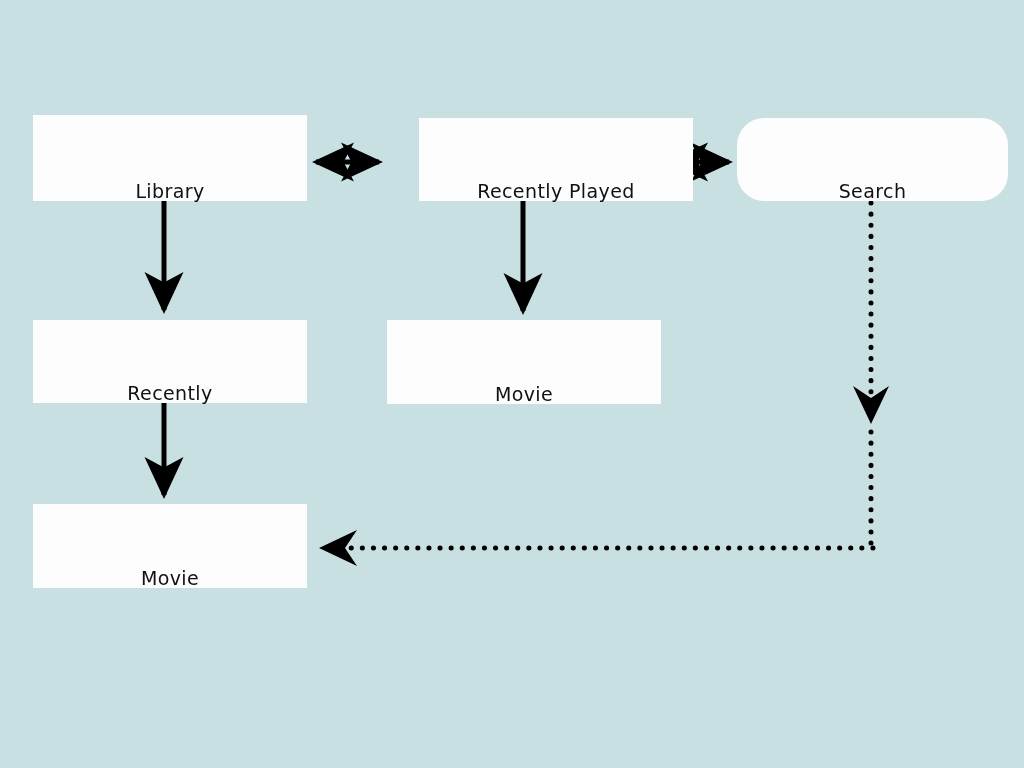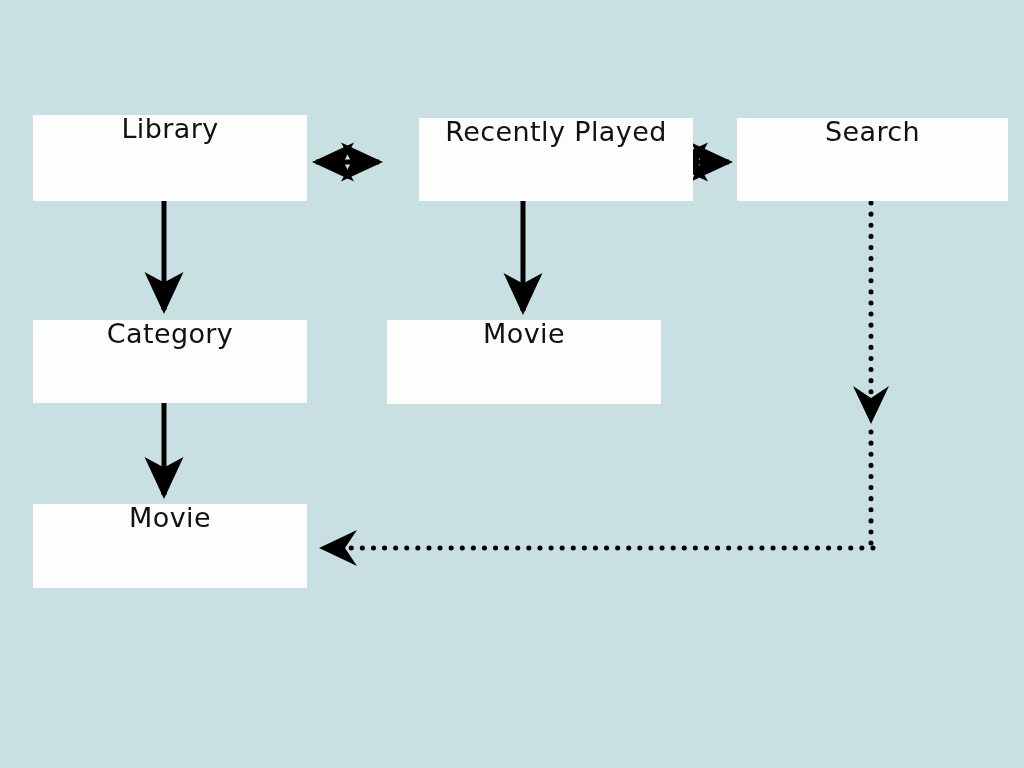--- a/index.html
+++ b/index.html
@@ -17,24 +17,24 @@
   #canvas {
     position: relative;
     width: 1024px;
     height: 768px;
     background: #c9e0e2;
   }
   .node {
     position: absolute;
     background: #fdfdfd;
     display: flex;
-    align-items: flex-start;
+    align-items: flex-end;
     justify-content: center;
     color: #111111;
-    font-size: 27px;
+    font-size: 19px;
     font-weight: 400;
     letter-spacing: 0.4px;
     line-height: 1;
     box-sizing: border-box;
   }
   .node span {
     display: block;
   }
   svg.edges {
     position: absolute;
@@ -94,26 +94,26 @@
   </svg>
 
   <div class="node" style="left: 33px; top: 115px; width: 274px; height: 86px; background: rgb(253, 253, 253);">
     <span>Library</span>
   </div>
 
   <div class="node" style="left: 387px; top: 118px; width: 274px; height: 83px; background: rgb(253, 253, 253); margin-left: 32px;">
     <span>Recently Played</span>
   </div>
 
-  <div class="node" style="left: 737px; top: 118px; width: 271px; height: 83px; background: rgb(253, 253, 253);">
+  <div class="node" style="left: 737px; top: 118px; width: 271px; height: 83px; background: rgb(253, 253, 253); border-radius: 27px;">
     <span>Search</span>
   </div>
 
   <div class="node" style="left: 33px; top: 320px; width: 274px; height: 83px; background: rgb(253, 253, 253);">
-    <span>Category</span>
+    <span>Recently</span>
   </div>
 
   <div class="node" style="left: 387px; top: 320px; width: 274px; height: 84px; background: rgb(253, 253, 253);">
     <span>Movie</span>
   </div>
 
   <div class="node" style="left: 33px; top: 504px; width: 274px; height: 84px; background: rgb(253, 253, 253);">
     <span>Movie</span>
   </div>
 

